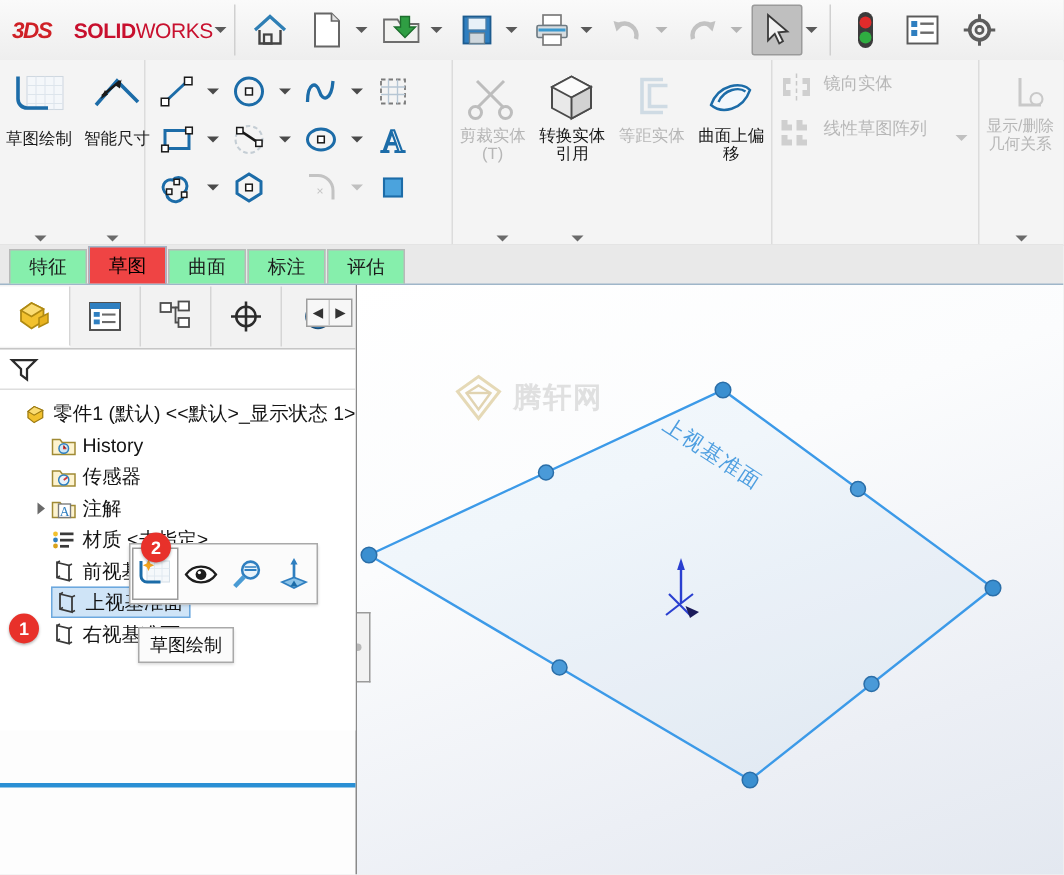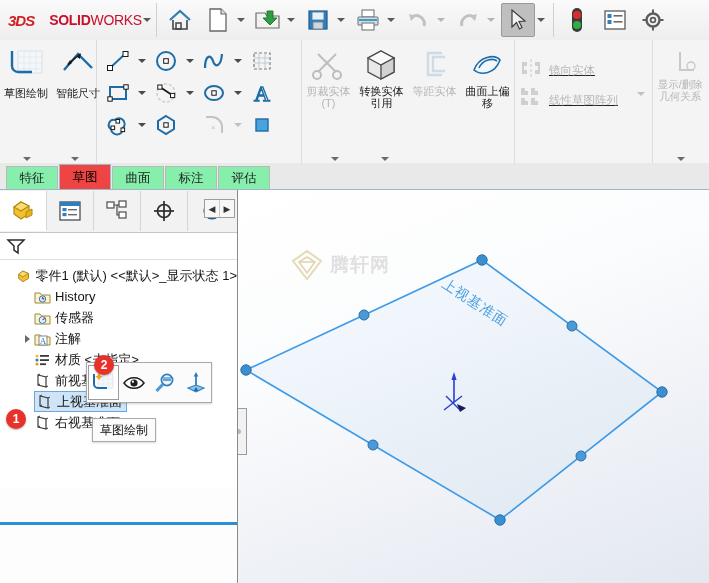--- a/index.html
+++ b/index.html
@@ -40,21 +40,21 @@
   .grid3{display:flex;flex-direction:column;justify-content:flex-start;padding-top:3px;}
   .grow{display:flex;align-items:center;height:32px;}
   .sm{width:34px;height:30px;display:flex;align-items:center;justify-content:center;}
   .dcar{width:14px;height:28px;display:flex;align-items:center;justify-content:center;}
   .dcar:after{content:"";border-left:4px solid transparent;border-right:4px solid transparent;
     border-top:4px solid #4a4a4a;}
   .dcar.dim:after{border-top-color:#c0c0c0;}
   .gcaret{position:absolute;bottom:2px;width:100%;display:flex;justify-content:center;}
   .gcaret:after{content:"";border-left:4px solid transparent;border-right:4px solid transparent;
     border-top:4px solid #6a6a6a;}
-  .rowbtn{display:flex;align-items:flex-end;height:30px;padding-left:4px;text-decoration:underline;}
+  .rowbtn{display:flex;align-items:flex-start;height:30px;padding-left:4px;}
   .rowbtn .rlbl{font-size:11.5px;color:#b8b8b8;margin-left:6px;white-space:nowrap;}
 
   
   .tabs{position:absolute;left:0;top:163px;width:709px;height:26px;background:#e9e9e9;
     display:flex;align-items:flex-end;border-bottom:1px solid #9fb6c9;}
   .tab{height:23px;min-width:52px;padding:0 12px;display:flex;align-items:center;justify-content:center;
     font-size:12.5px;color:#1b1b1b;background:#86efac;border:1px solid #b9b9b9;border-bottom:none;
     margin-right:1px;box-sizing:border-box;}
   .tab.active{background:#ef4444;height:25px;border-color:#9fb6c9;color:#000;}
 
@@ -90,21 +90,21 @@
   .badge{position:absolute;width:20px;height:20px;border-radius:50%;background:#e8312a;color:#fff;
     font-size:12px;font-weight:bold;display:flex;align-items:center;justify-content:center;z-index:60;
     box-shadow:0 1px 2px rgba(0,0,0,.3);}
 
   
   .viewport{position:absolute;left:238px;top:190px;width:471px;height:393px;
     background:linear-gradient(160deg,#ffffff 0%,#fbfcfd 35%,#eceff5 75%,#e3e8f0 100%);overflow:hidden;}
   .splitter{position:absolute;left:-8px;top:218px;width:16px;height:45px;background:#f2f2f2;
     border:1px solid #9b9b9b;border-left:none;z-index:12;display:flex;align-items:center;justify-content:center;}
   .splitter .dot{width:5px;height:5px;border-radius:50%;background:#b8b8b8;}
-  .wm{position:absolute;left:52px;top:58px;display:flex;align-items:center;opacity:.55;z-index:6;}
+  .wm{position:absolute;left:64px;top:58px;display:flex;align-items:center;opacity:.55;z-index:6;}
   .wm .wmtxt{font-size:19px;color:#c9c9c9;font-weight:bold;margin-left:6px;letter-spacing:1px;}
   .planelabel{position:absolute;left:210px;top:85px;font-size:14px;color:#4d9ee0;
     transform:rotate(33deg);transform-origin:left top;white-space:nowrap;letter-spacing:1px;z-index:7;}
   svg.scene{position:absolute;left:0;top:0;width:471px;height:393px;z-index:5;}
 </style>
 </head>
 <body>
 
 <div class="app">
 

